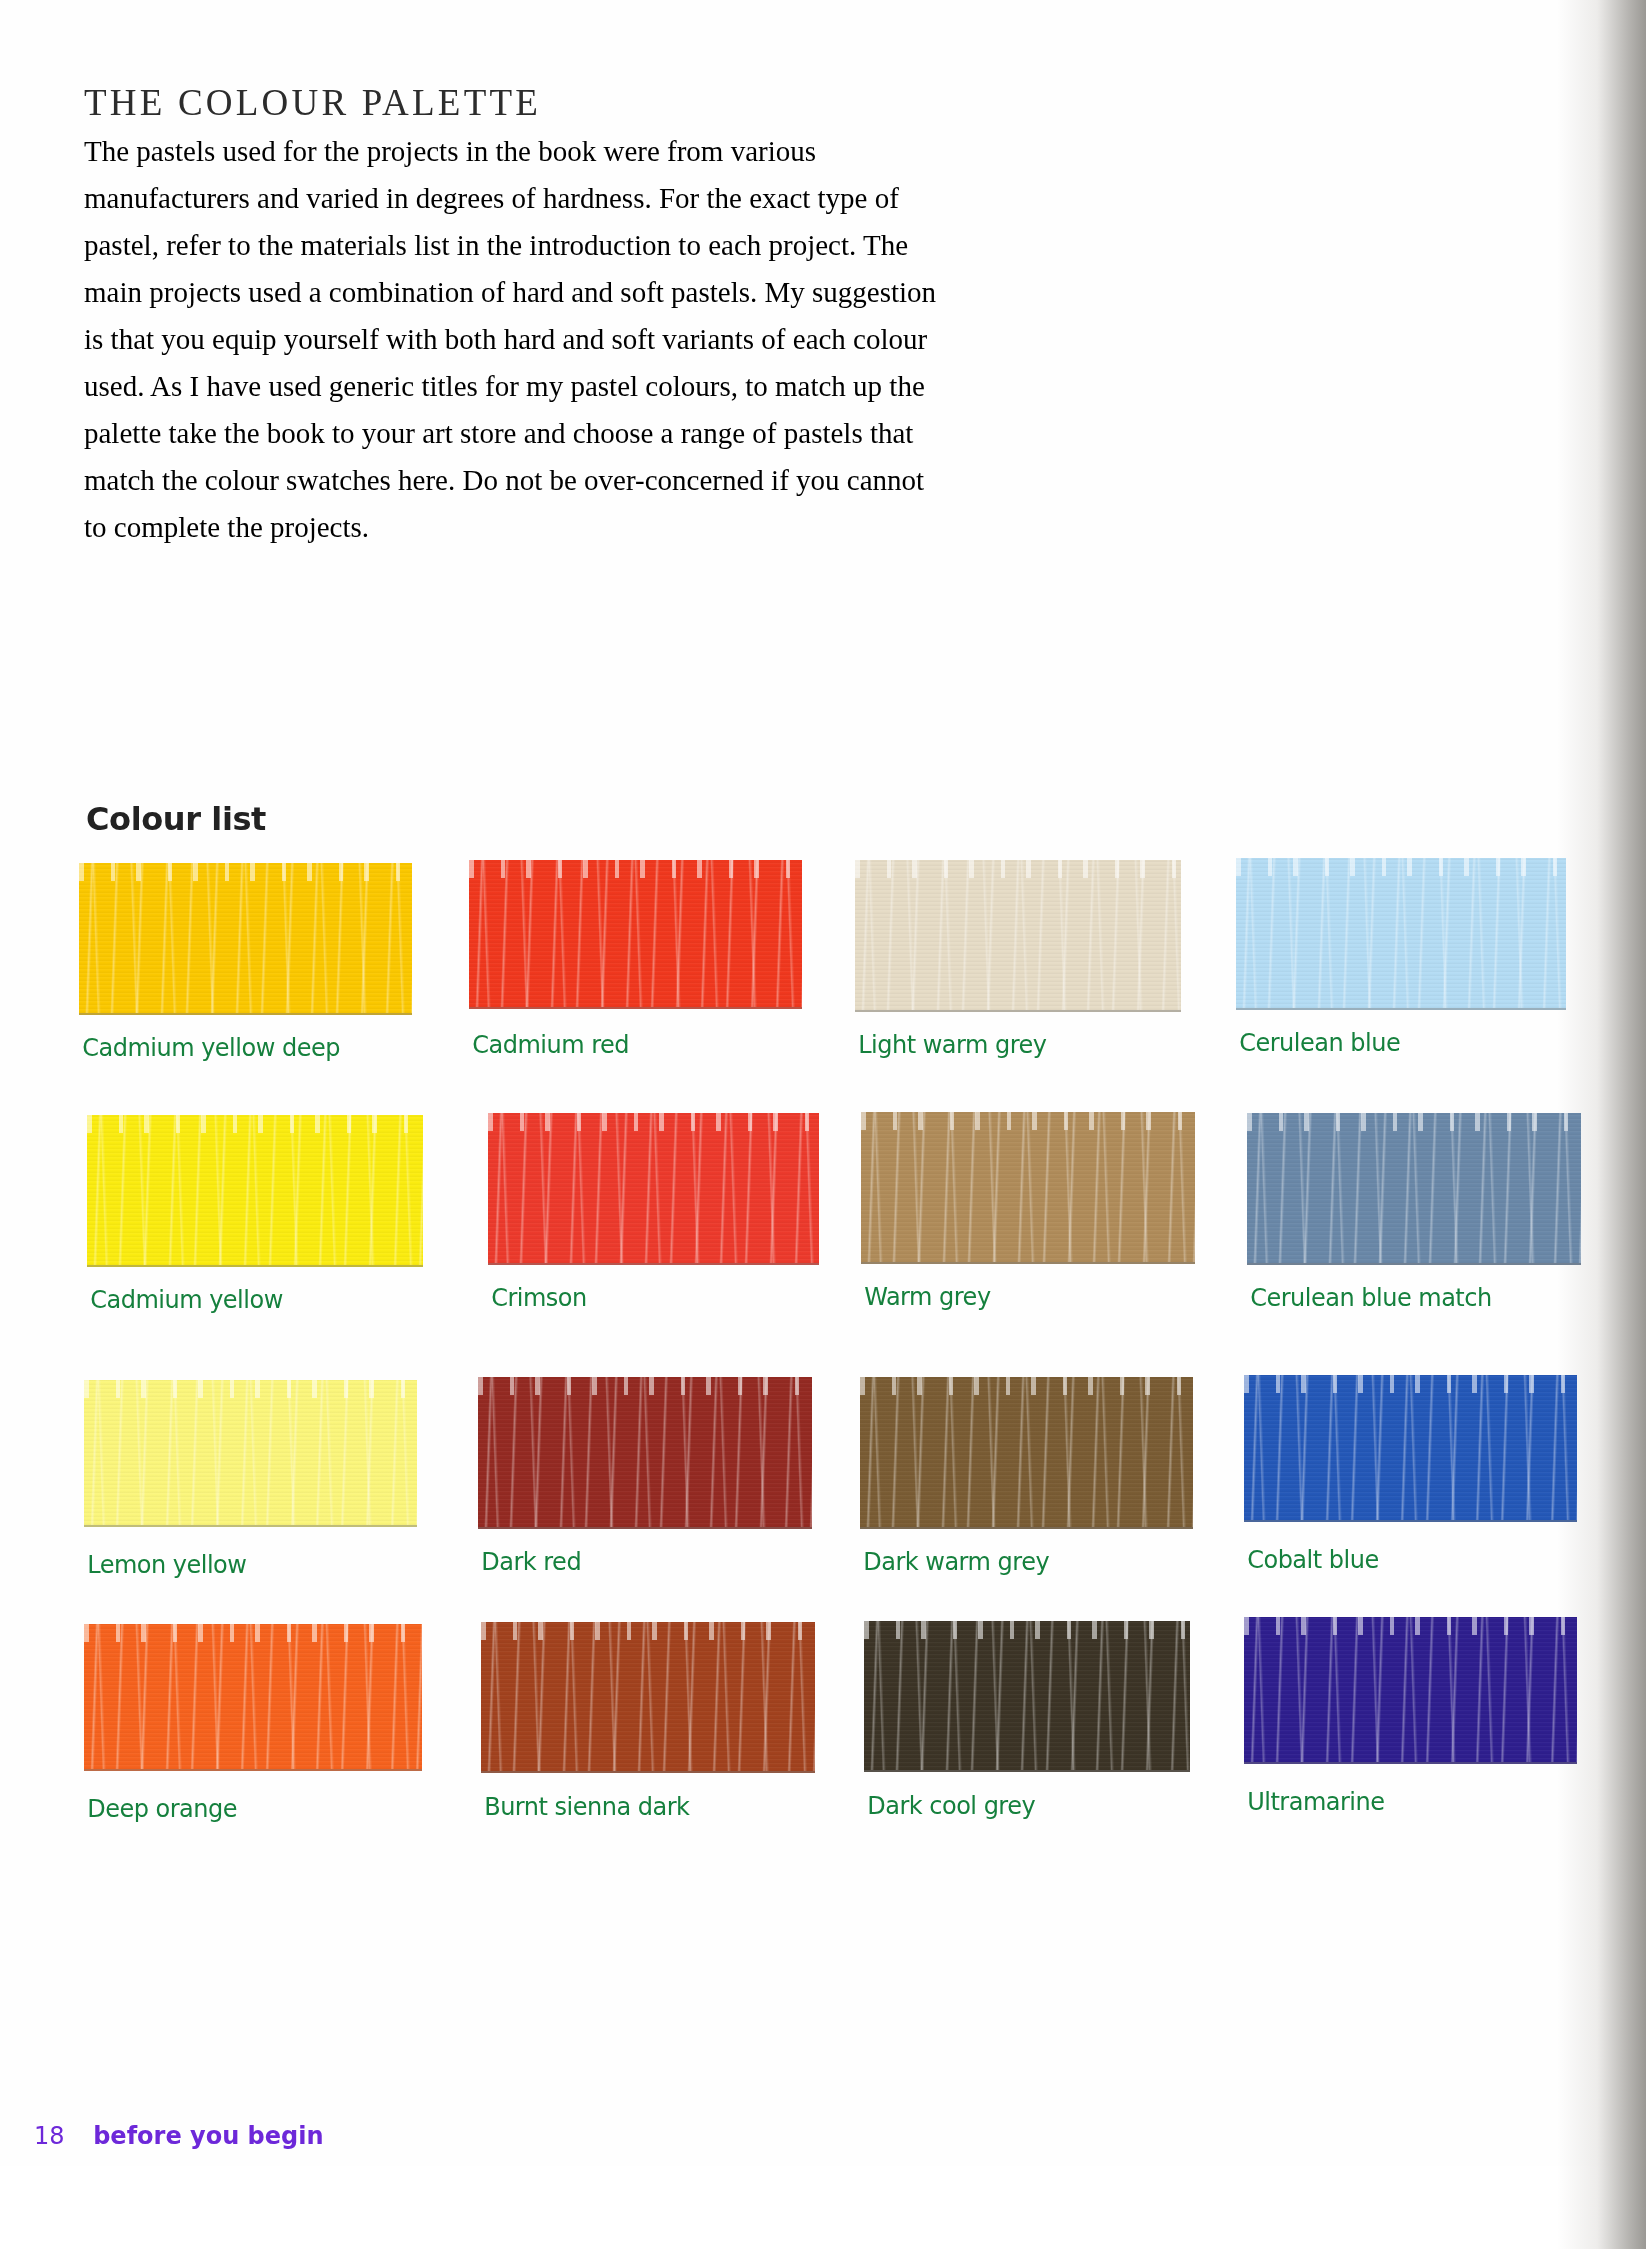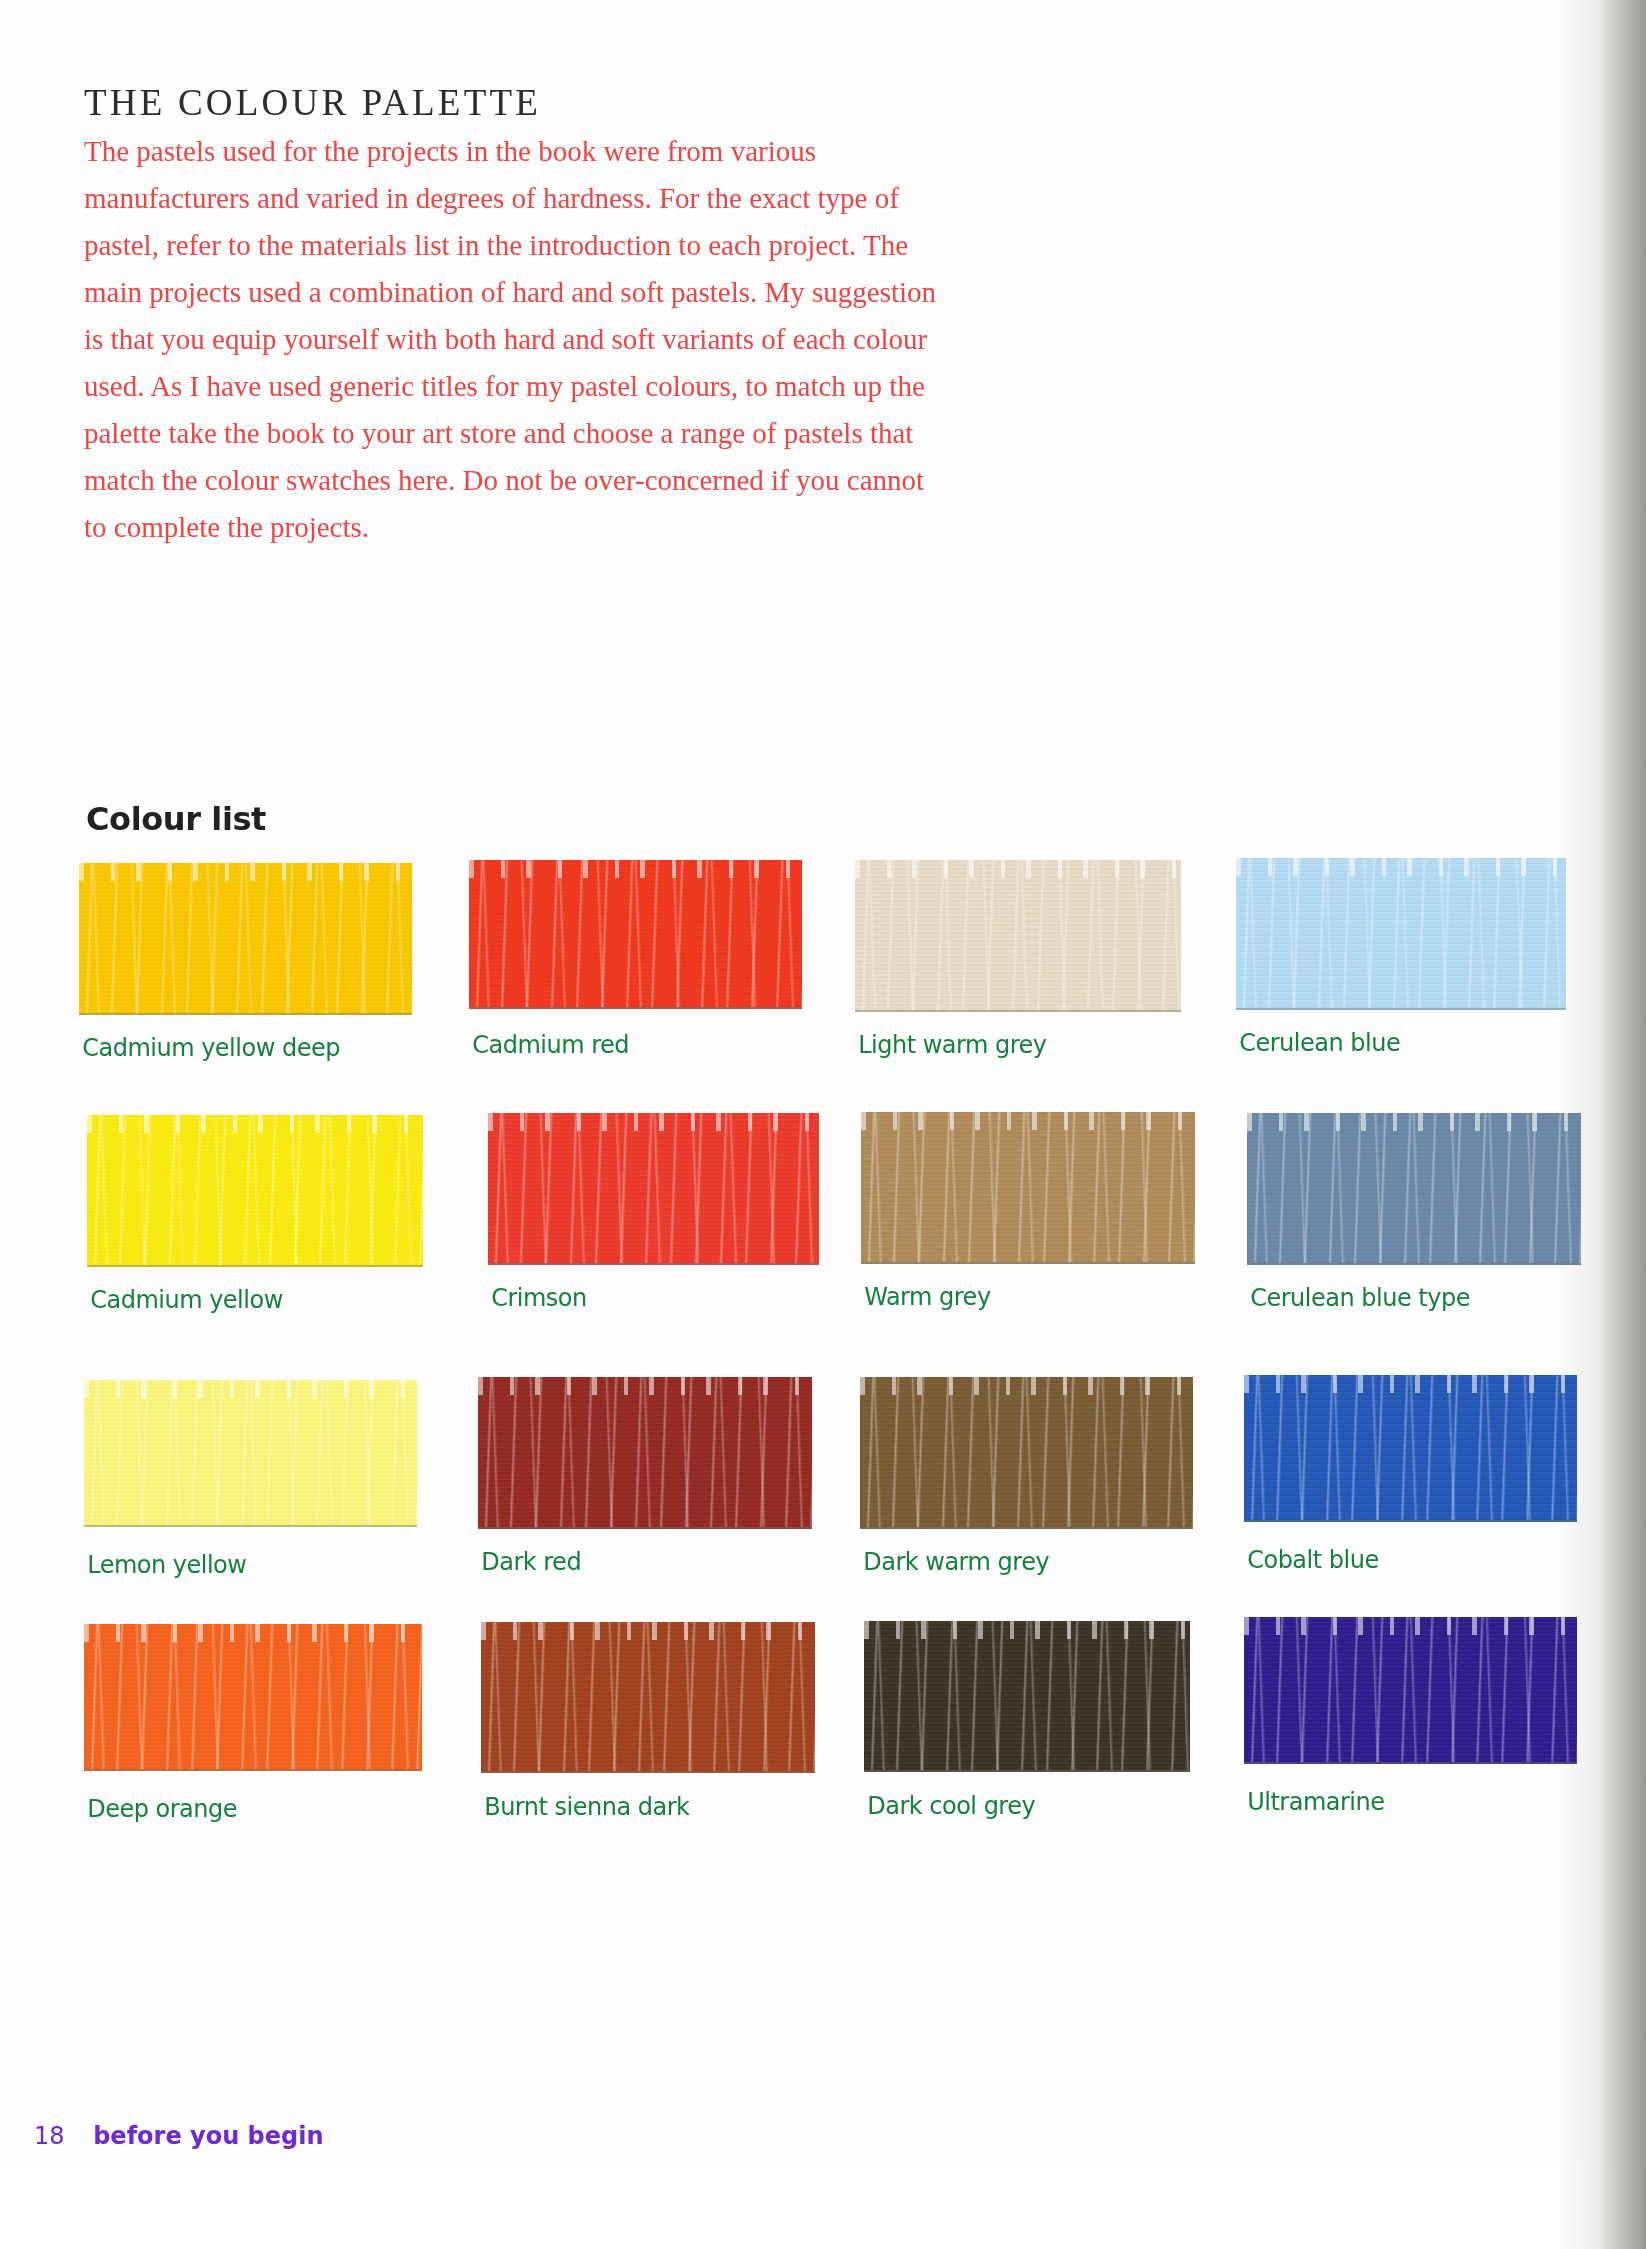--- a/index.html
+++ b/index.html
@@ -13,21 +13,21 @@
     background: linear-gradient(to right, rgba(255,255,255,0) 0%, rgba(220,218,215,0.5) 45%, rgba(170,168,164,0.85) 80%, #9a9894 100%);
   }
   .heading {
     position: absolute; left: 84px; top: 81px;
     font-family: "Liberation Serif", serif; font-size: 37px; font-weight: normal;
     letter-spacing: 3.2px; color: #2c2c2c; margin: 0;
   }
   .body-text {
     position: absolute; left: 84px; top: 128px; width: 1002px;
     font-family: "Liberation Serif", serif; font-size: 29px; line-height: 47px;
-    color: #ef4444; margin: 0;
+    color: #000000; margin: 0;
   }
   .body-text .line { display: block; white-space: nowrap; }
   .list-title {
     position: absolute; left: 86px; top: 800px;
     font-family: "DejaVu Sans", sans-serif; font-size: 32px; font-weight: bold; color: #222;
     letter-spacing: -0.4px;
   }
   .grid { position: absolute; left: 0; top: 0; }
   .cell { position: absolute; width: 339px; }
   .swatch {
@@ -107,21 +107,21 @@
     <div class="cell" style="left:488px; top:1113px;">
       <div class="swatch" style="width: 331px; background-color: rgb(236, 58, 44);"></div>
       <div class="label">Crimson</div>
     </div>
     <div class="cell" style="left:861px; top:1112px;">
       <div class="swatch" style="width: 334px; background-color: rgb(176, 140, 90);"></div>
       <div class="label">Warm grey</div>
     </div>
     <div class="cell" style="left:1247px; top:1113px;">
       <div class="swatch" style="width: 334px; background-color: rgb(106, 136, 168);"></div>
-      <div class="label">Cerulean blue type</div>
+      <div class="label">Cerulean blue match</div>
     </div>
 
     <div class="cell" style="left:84px; top:1380px;">
       <div class="swatch" style="height: 145px; background-color: rgb(251, 246, 124);"></div>
       <div class="label">Lemon yellow</div>
     </div>
     <div class="cell" style="left:478px; top:1377px;">
       <div class="swatch" style="width: 334px; background-color: rgb(148, 42, 34);"></div>
       <div class="label">Dark red</div>
     </div>

